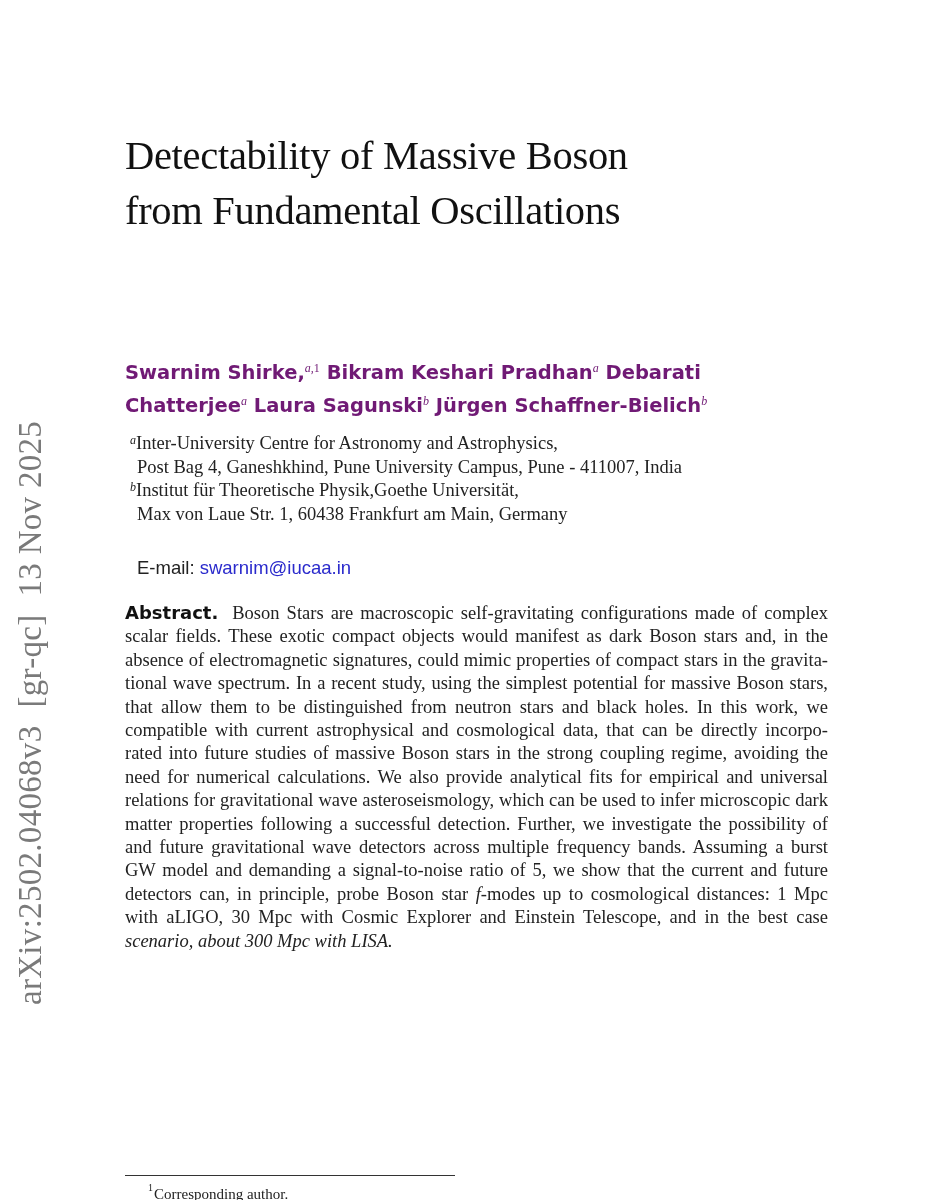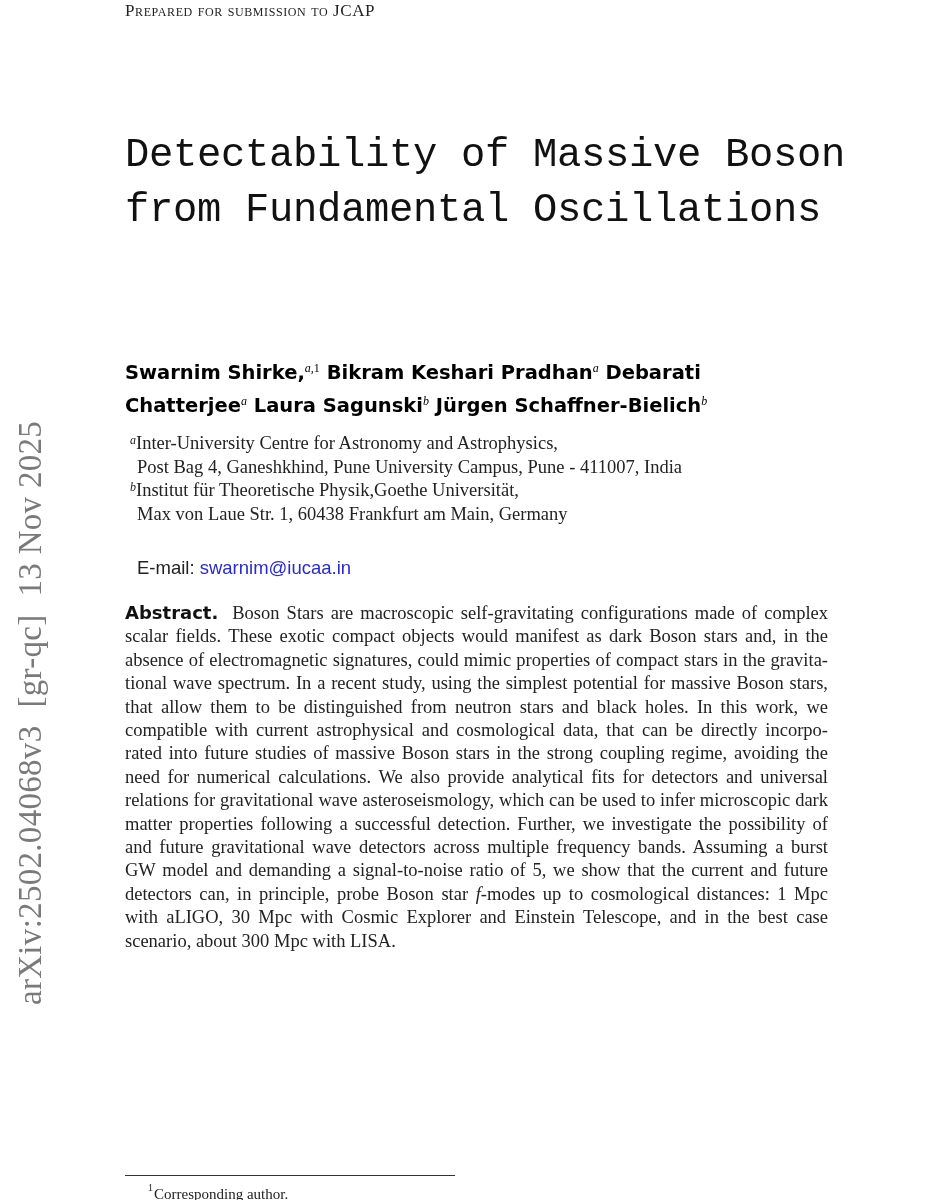--- a/index.html
+++ b/index.html
@@ -49,40 +49,40 @@
       color: #222;
       font-variant: small-caps;
       line-height: 22px;
     }
 
     .title {
       position: absolute;
       left: 125px;
       top: 128px;
       width: 780px;
-      font-family: Liberation Mono, monospace;
+      font-family: Liberation Serif, serif;
       font-weight: normal;
       font-size: 40.5px;
       line-height: 55px;
       color: #111;
       margin: 0;
       letter-spacing: -0.3px;
     }
     .title .line { display: block; white-space: nowrap; }
 
     .authors {
       position: absolute;
       left: 125px;
       top: 356px;
       width: 760px;
       font-family: "DejaVu Sans", "Liberation Sans", sans-serif;
       font-weight: bold;
       font-size: 19.5px;
       line-height: 33px;
-      color: #000000;
+      color: #701a75;
     }
     .authors .line { display: block; white-space: nowrap; }
     .authors sup, .affil sup {
       font-family: "Liberation Serif", serif;
       font-style: italic;
       font-weight: normal;
       font-size: 12px;
       vertical-align: top;
       position: relative;
       top: -4px;
@@ -128,21 +128,21 @@
       line-height: 23.4px;
       color: #222;
       text-align: justify;
     }
     .abstract .line {
       display: block;
       white-space: nowrap;
       text-align: justify;
       text-align-last: justify;
     }
-    .abstract .line.last { text-align-last: left; }
+    .abstract .line.last { text-align-last: left; font-style: italic; }
     .abstract-label {
       font-family: "DejaVu Sans", "Liberation Sans", sans-serif;
       font-weight: bold;
       font-size: 18px;
       color: #111;
       margin-right: 14px;
     }
     .abstract i { font-style: italic; }
 
     .footnote-rule {
@@ -172,21 +172,20 @@
   </style>
 </head>
 <body>
 
 <div class="page">
 
   <div class="arxiv-stamp">
     <span>arXiv:2502.04068v3</span><span>[gr-qc]</span><span>13 Nov 2025</span>
   </div>
 
-  <div class="header-note">Prepared for submission to JCAP</div>
 
   <h1 class="title">
     <span class="line">Detectability of Massive Boson</span>
     <span class="line">from Fundamental Oscillations</span>
   </h1>
 
   <div class="authors">
     <span class="line">
       <span>Swarnim Shirke,</span><sup><span>a,</span><span class="sup-num">1</span></sup>
       <span>Bikram Keshari Pradhan</span><sup>a</sup>
@@ -212,21 +211,21 @@
   </div>
 
   <div class="abstract">
     <span class="line"><span class="abstract-label">Abstract.</span><span>Boson Stars are macroscopic self-gravitating configurations made of complex</span></span>
     <span class="line">scalar fields.  These exotic compact objects would manifest as dark Boson stars and, in the</span>
     <span class="line">absence of electromagnetic signatures, could mimic properties of compact stars in the gravita-</span>
     <span class="line">tional wave spectrum. In a recent study, using the simplest potential for massive Boson stars,</span>
     <span class="line">that allow them to be distinguished from neutron stars and black holes.  In this work, we</span>
     <span class="line">compatible with current astrophysical and cosmological data, that can be directly incorpo-</span>
     <span class="line">rated into future studies of massive Boson stars in the strong coupling regime, avoiding the</span>
-    <span class="line">need for numerical calculations.  We also provide analytical fits for detectors and universal</span>
+    <span class="line">need for numerical calculations.  We also provide analytical fits for empirical and universal</span>
     <span class="line">relations for gravitational wave asteroseismology, which can be used to infer microscopic dark</span>
     <span class="line">matter properties following a successful detection.  Further, we investigate the possibility of</span>
     <span class="line">and future gravitational wave detectors across multiple frequency bands.  Assuming a burst</span>
     <span class="line">GW model and demanding a signal-to-noise ratio of 5, we show that the current and future</span>
     <span class="line"><span>detectors can, in principle, probe Boson star </span><i>f</i><span>-modes up to cosmological distances:  1 Mpc</span></span>
     <span class="line">with aLIGO, 30 Mpc with Cosmic Explorer and Einstein Telescope, and in the best case</span>
     <span class="line last">scenario, about 300 Mpc with LISA.</span>
   </div>
 
   <div class="footnote-rule"></div>

